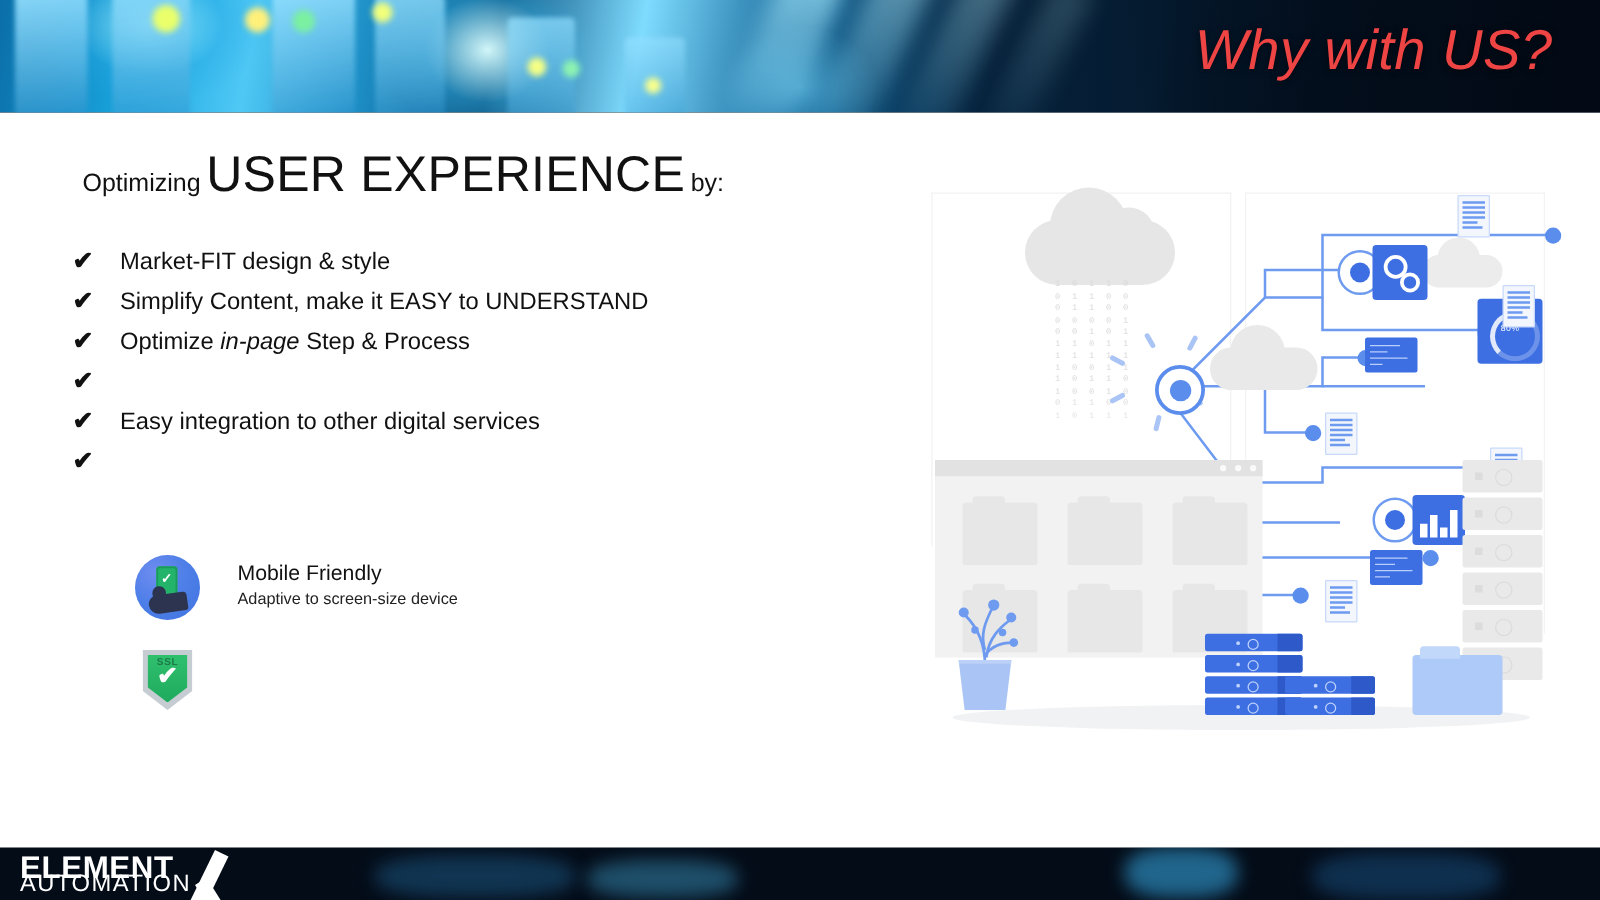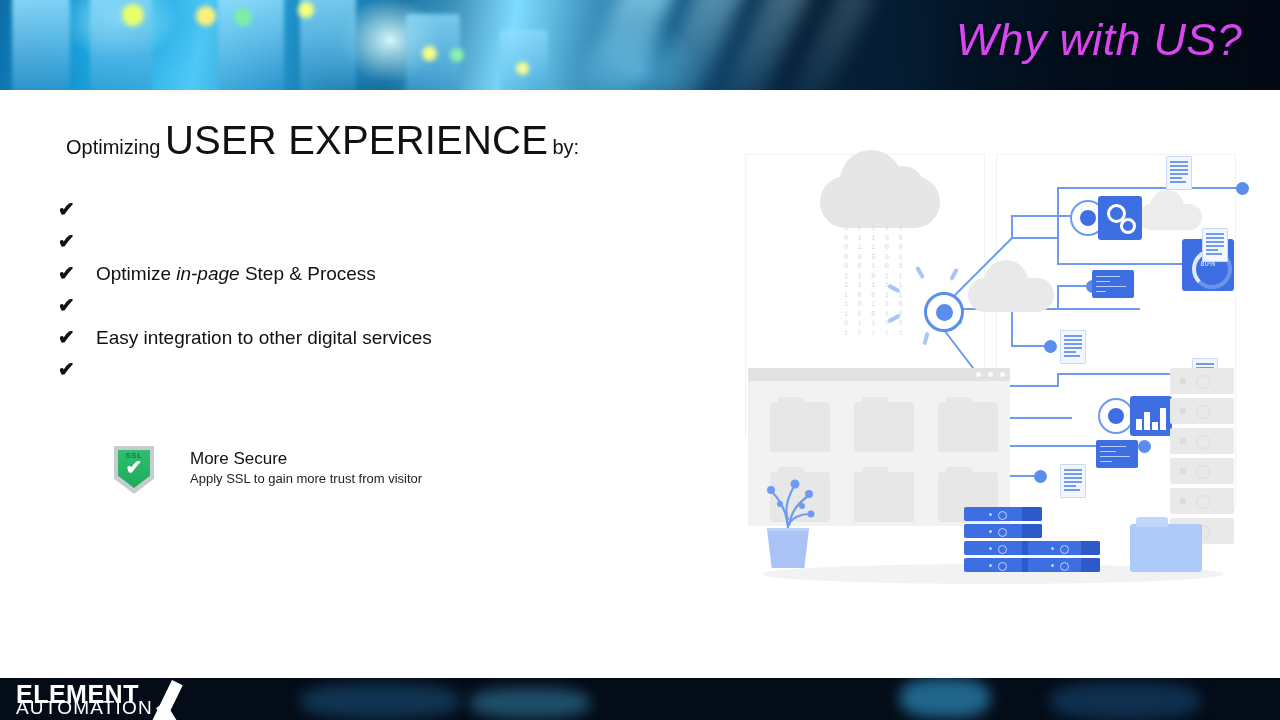--- a/index.html
+++ b/index.html
@@ -44,21 +44,21 @@
     position: absolute; border-radius: 50%;
     filter: blur(2.5px);
   }
   .hdr-vignette {
     position: absolute; inset: 0;
     background: linear-gradient(90deg, rgba(0,0,0,0) 52%, rgba(2,10,22,.72) 74%, rgba(2,8,18,.9) 100%);
   }
   .header-title {
     position: absolute; right: 38px; top: 14px;
     font-size: 45px; font-style: italic; font-weight: 400;
-    color: #d946ef;
+    color: #ef4444;
     letter-spacing: .3px;
     text-shadow: 0 1px 6px rgba(0,0,0,.55);
     white-space: nowrap;
   }
 
   
   .headline {
     position: absolute; left: 66px; top: 118px;
     white-space: nowrap;
   }
@@ -407,53 +407,62 @@
   <div class="header-title">Why with US?</div>
 </div>
 
 <div class="headline">
   <span class="small-pre">Optimizing</span><span> </span><span class="big">USER EXPERIENCE</span><span> </span><span class="small-post">by:</span>
 </div>
 
 <div class="bullets">
   <div class="bullet-row">
     <span class="bullet-mark">✔</span>
+    <span class="bullet-text"><span>Market-FIT design &amp; style</span><i></i><span></span></span>
   </div>
   <div class="bullet-row">
     <span class="bullet-mark">✔</span>
+    <span class="bullet-text"><span>Simplify Content, make it EASY to UNDERSTAND</span><i></i><span></span></span>
   </div>
   <div class="bullet-row">
     <span class="bullet-mark">✔</span>
     <span class="bullet-text"><span>Optimize </span><i>in-page</i><span> Step &amp; Process</span></span>
   </div>
   <div class="bullet-row">
     <span class="bullet-mark">✔</span>
   </div>
   <div class="bullet-row">
     <span class="bullet-mark">✔</span>
     <span class="bullet-text"><span>Easy integration to other digital services</span><i></i><span></span></span>
   </div>
   <div class="bullet-row">
     <span class="bullet-mark">✔</span>
   </div>
 </div>
 
 <div class="features">
 
+  <div class="feature">
+    <div class="feature-icon">
+      <div class="ic-circle"></div>
+      <div class="ic-phone"></div>
+      <div class="ic-hand"></div>
+    </div>
+    <div class="feature-body">
+      <div class="feature-title">Mobile Friendly</div>
+      <div class="feature-sub">Adaptive to screen-size device</div>
+    </div>
+  </div>
 
   <div class="feature">
     <div class="feature-icon">
       <div class="ic-shield-outer"></div>
       <div class="ic-shield-inner"></div>
       <div class="ic-ssl">SSL</div>
       <div class="ic-shield-check">✔</div>
-    </div>
-    <div class="feature-body">
-      <div class="feature-title">More Secure</div>
-      <div class="feature-sub">Apply SSL to gain more trust from visitor</div>
     </div>
   </div>
 
 </div>
 
 <div class="illustration">
 
   <div class="ill-panel-a"></div>
   <div class="ill-panel-b"></div>
   <div class="ill-ground"></div>

